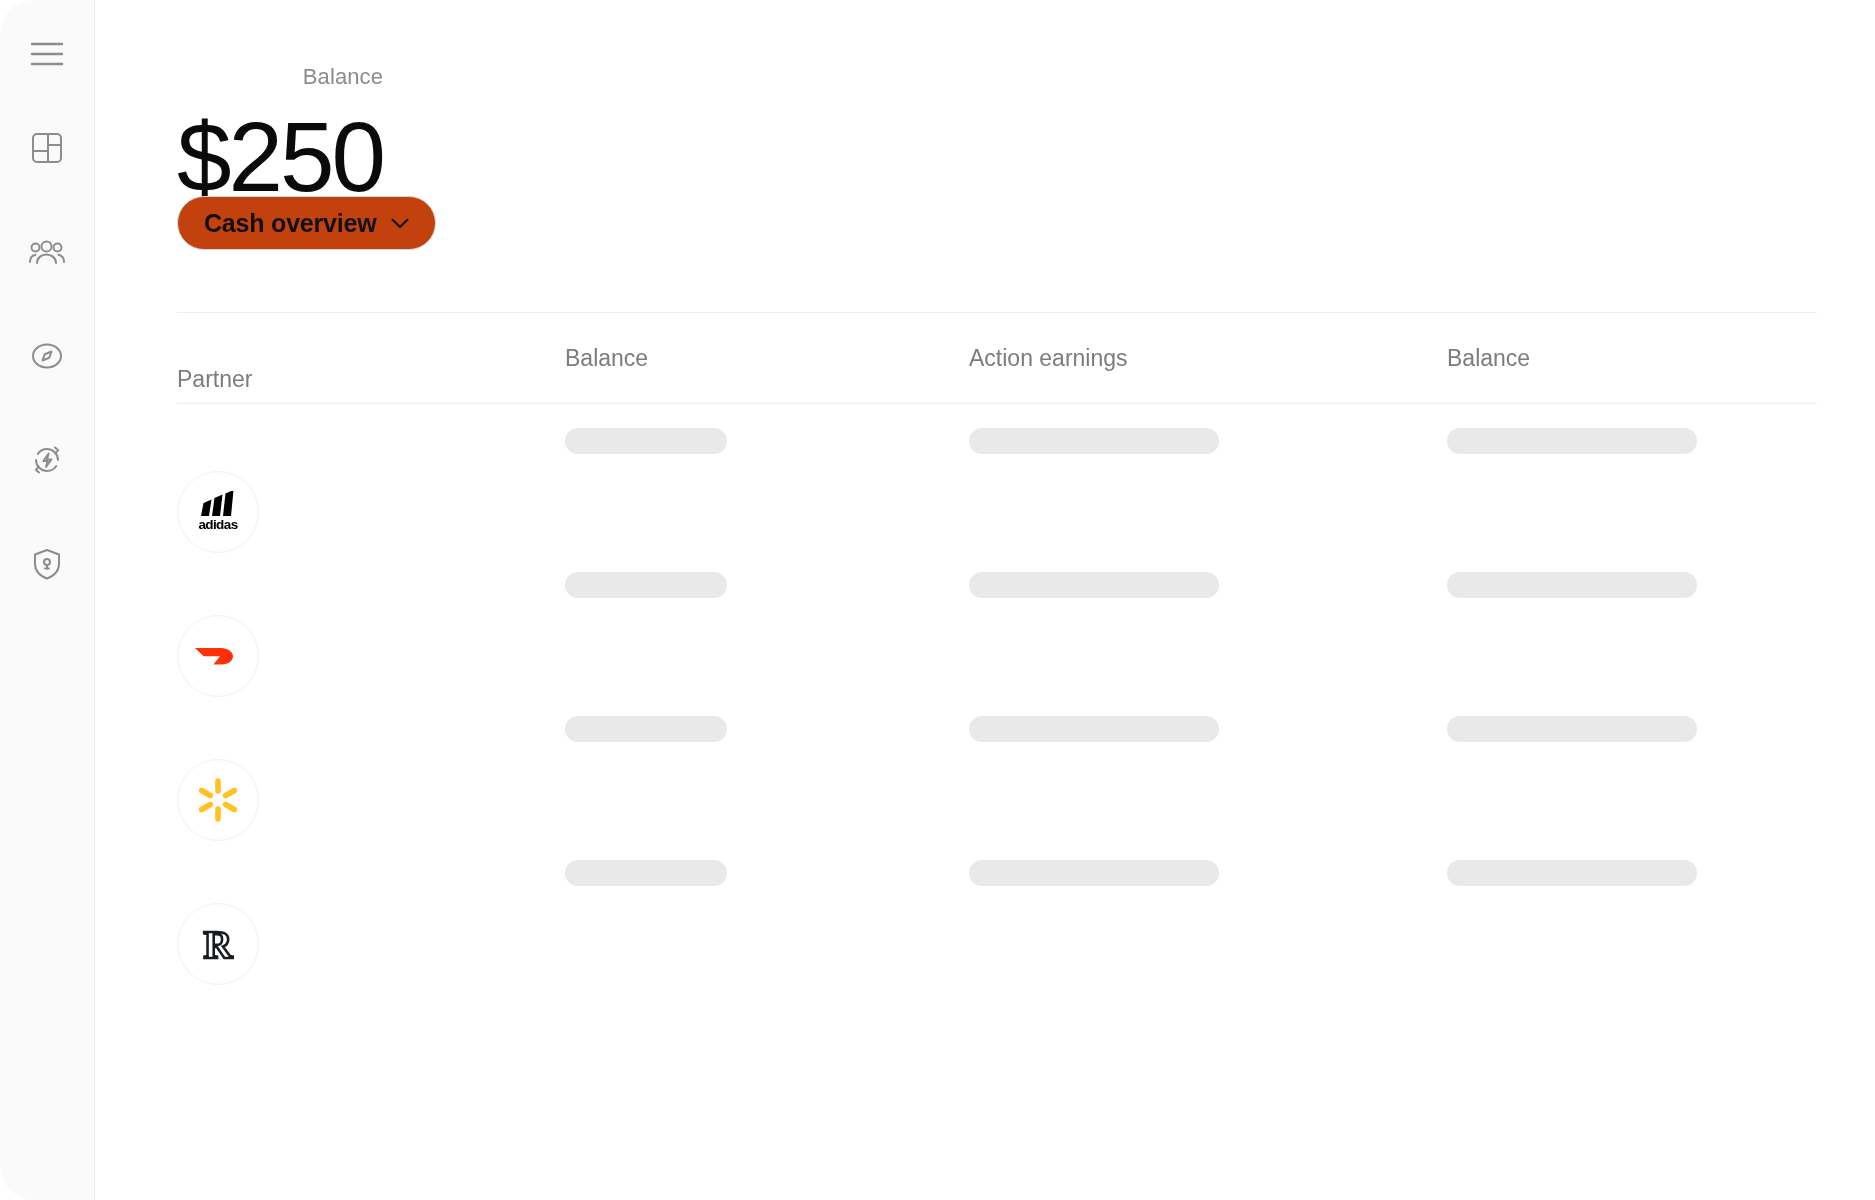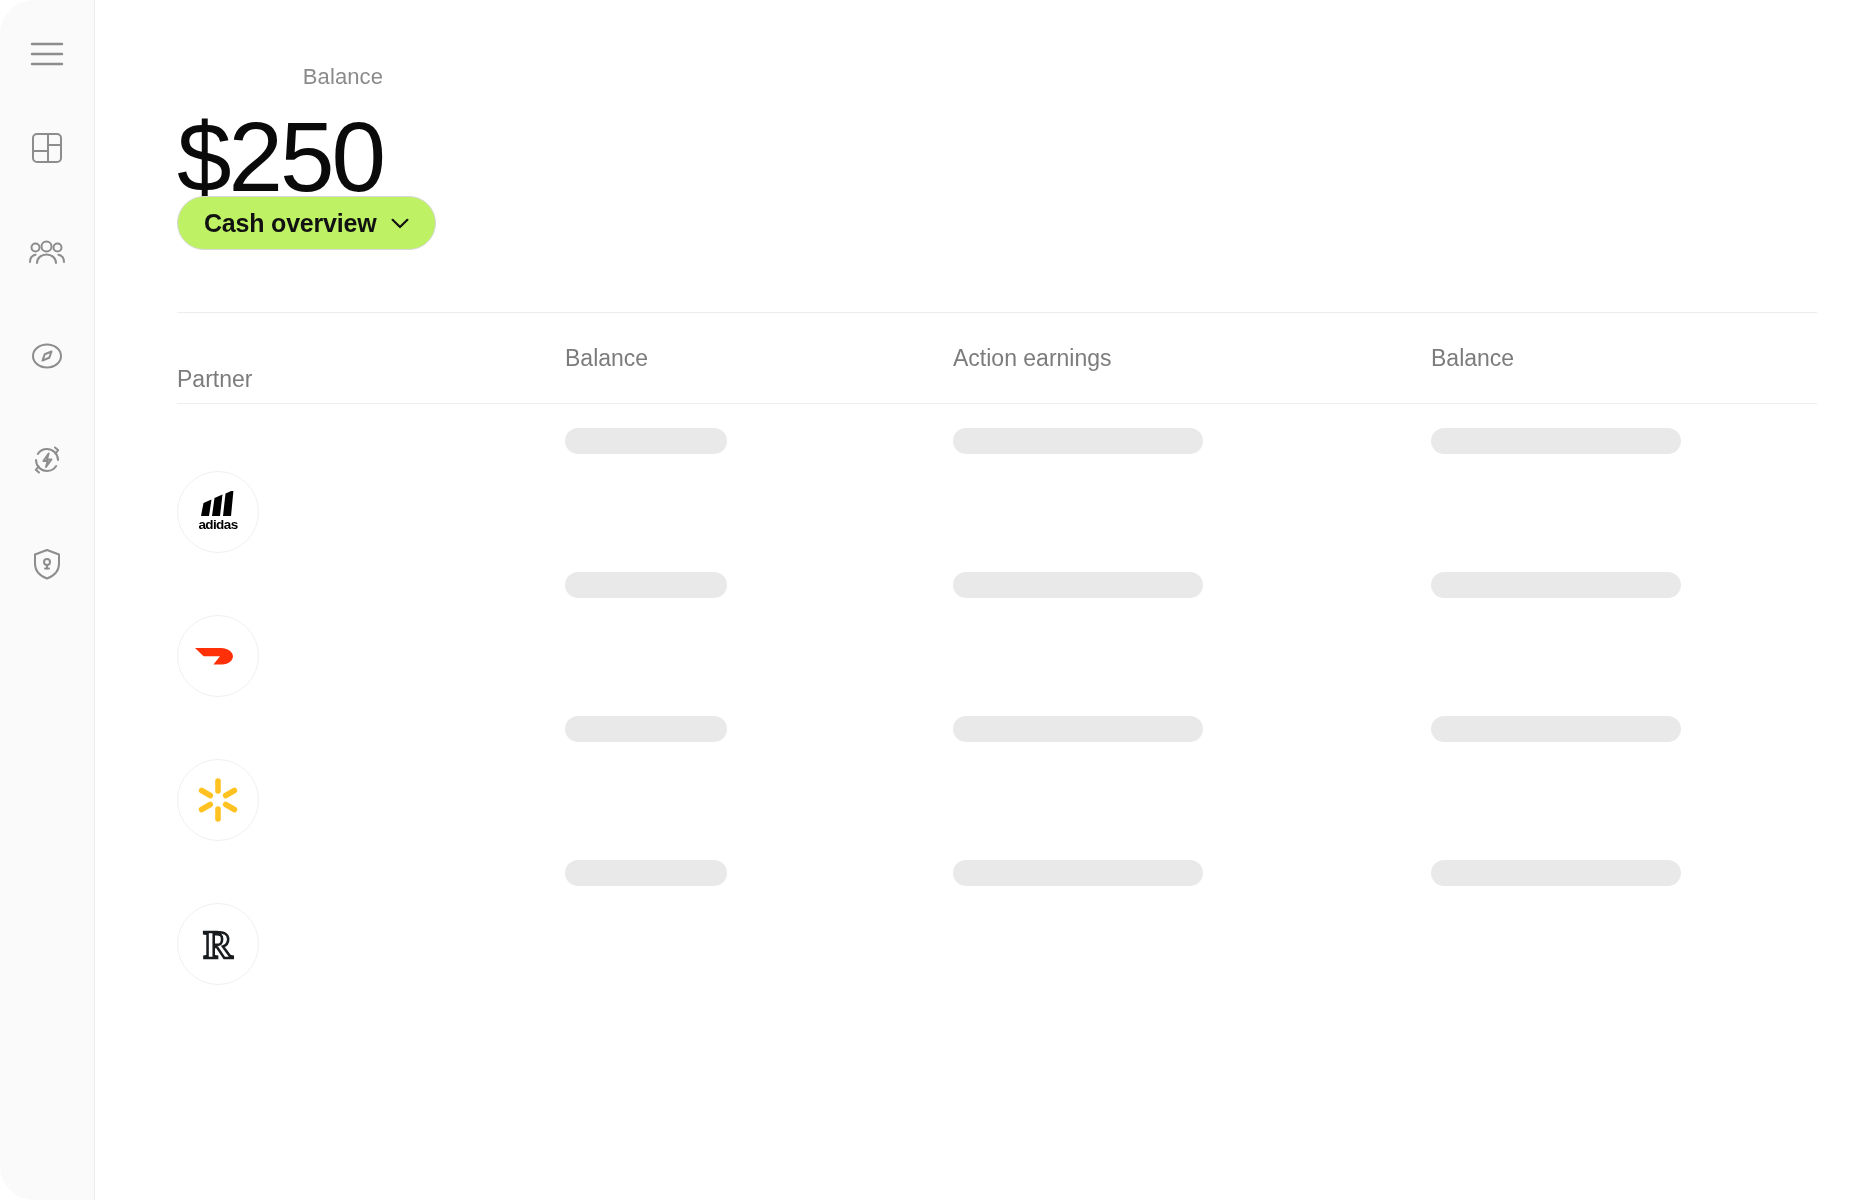--- a/index.html
+++ b/index.html
@@ -150,41 +150,41 @@
   
   #filter-row { margin-top: 6px; }
   #cash-overview-pill {
     display: inline-flex;
     align-items: center;
     gap: 14px;
     height: 54px;
     padding: 0 26px;
     border: 1px solid #d7d7d7;
     border-radius: 999px;
-    background: #bef264;
+    background: #c2410c;
     font-size: 25px;
     font-weight: 700;
     color: #111111;
     cursor: pointer;
     letter-spacing: -0.2px;
   }
   #cash-overview-pill svg { display:block; }
 
   
   #earnings-table { margin-top: 62px; }
   .divider { height: 1px; background: #ededed; width: 100%; }
 
   #table-head {
     display: flex;
     align-items: center;
     height: 90px;
   }
   .col-partner  { flex: 0 0 388px; margin-top: 43px; }
   .col-balance  { flex: 0 0 388px; }
-  .col-action   { flex: 0 0 478px; }
+  .col-action   { flex: 0 0 478px; margin-left: 16px; }
   .col-transfer { flex: 1 1 auto; }
 
   .th {
     font-size: 23px;
     color: #7c7c7c;
     font-weight: 400;
   }
 
   .table-row {
     display: flex;

